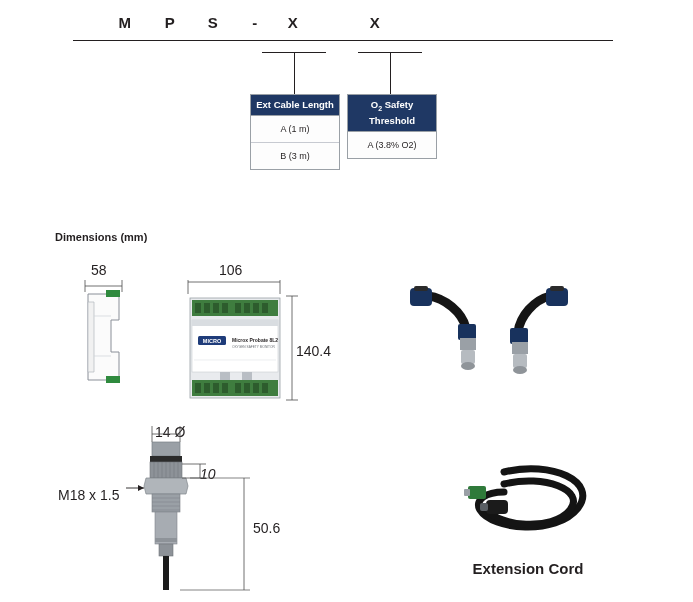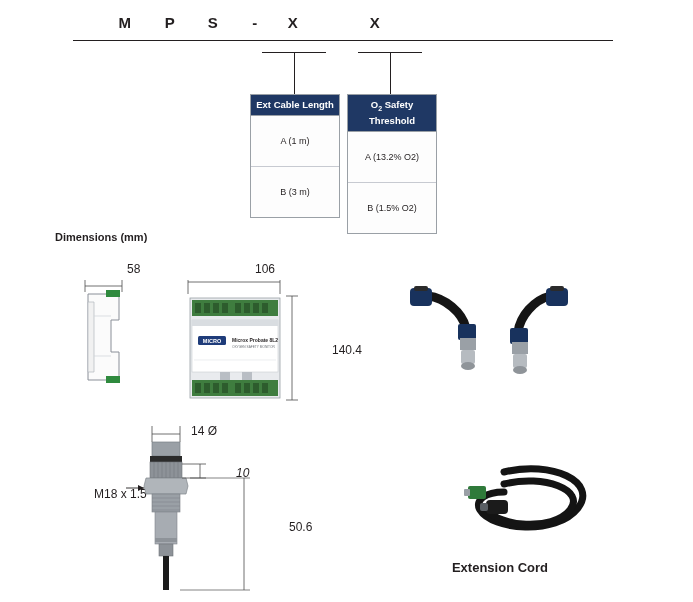--- a/index.html
+++ b/index.html
@@ -53,48 +53,47 @@
     font-weight: 700;
     text-align: center;
     line-height: 12px;
     padding: 4px 2px;
     border-bottom: 1px solid #9aa0a6;
   }
   .opt-head sub { font-size: 7px; }
   .opt-cell {
     font-size: 9px;
     text-align: center;
-    padding: 20px 2px;
+    padding: 8px 2px;
     color: #231f20;
     border-bottom: 1px solid #c7cad1;
     background: #fdfdfd;
   }
   .opt-cell:last-child { border-bottom: none; }
 
   
   #dim-title {
     left: 55px; top: 231px;
     font-size: 11px;
     font-weight: 700;
     color: #231f20;
   }
 
   .dim-label {
     position: absolute;
-    font-size: 12px;
+    font-size: 14px;
     color: #231f20;
     white-space: nowrap;
-    margin-left: 36px;
   }
 
   
   #ext-caption {
-    left: 440px; top: 560px; width: 120px;
-    text-align: center;
-    font-size: 13px;
+    left: 468px; top: 560px; width: 120px;
+    text-align: center;
+    font-size: 15px;
     font-weight: 700;
     color: #231f20;
   }
 
   svg { display: block; }
 </style>
 </head>
 <body>
 
 <div class="abs" id="code-row">
@@ -117,22 +116,21 @@
   <div class="opt-head">Ext Cable Length</div>
   <div class="opt-cell">A (1 m)</div>
   <div class="opt-cell">B (3 m)</div>
 </div>
 
 <div class="opt-table" style="left:347px; top:94px; width:88px;">
   <div class="opt-head">
     <span>O</span><sub>2</sub><span> Safety</span><br>
     <span>Threshold</span>
   </div>
-  <div class="opt-cell">A (13.2% O2)</div>
-  <div class="opt-cell">B (1.5% O2)</div>
+  <div class="opt-cell">A (3.8% O2)</div>
 </div>
 
 <div class="abs" id="dim-title">Dimensions (mm)</div>
 
 <div class="dim-label" style="left:91px; top:262px;">58</div>
 <div class="dim-label" style="left:219px; top:262px;">106</div>
 <div class="dim-label" style="left:296px; top:343px;">140.4</div>
 <div class="dim-label" style="left:155px; top:424px;">14 Ø</div>
 <div class="dim-label" style="left:200px; top:466px;font-style:italic;">10</div>
 <div class="dim-label" style="left:58px; top:487px;text-align:center;">M18 x 1.5</div>

